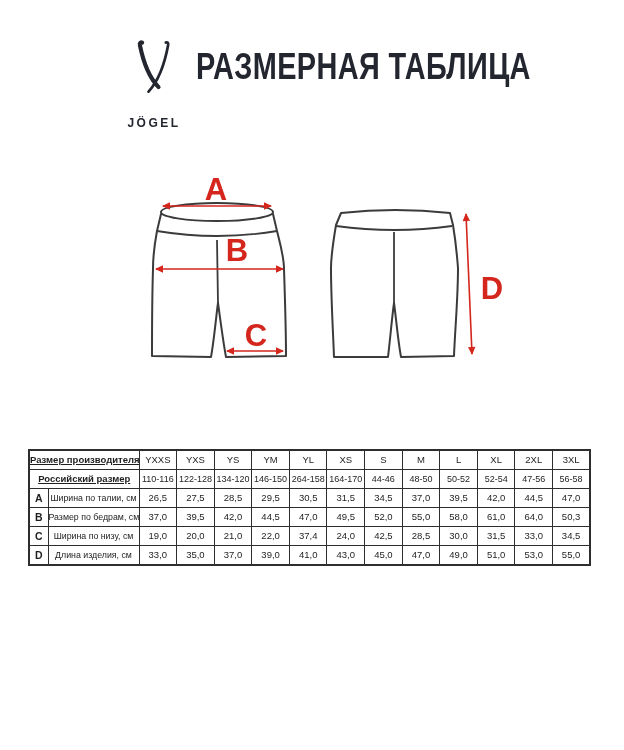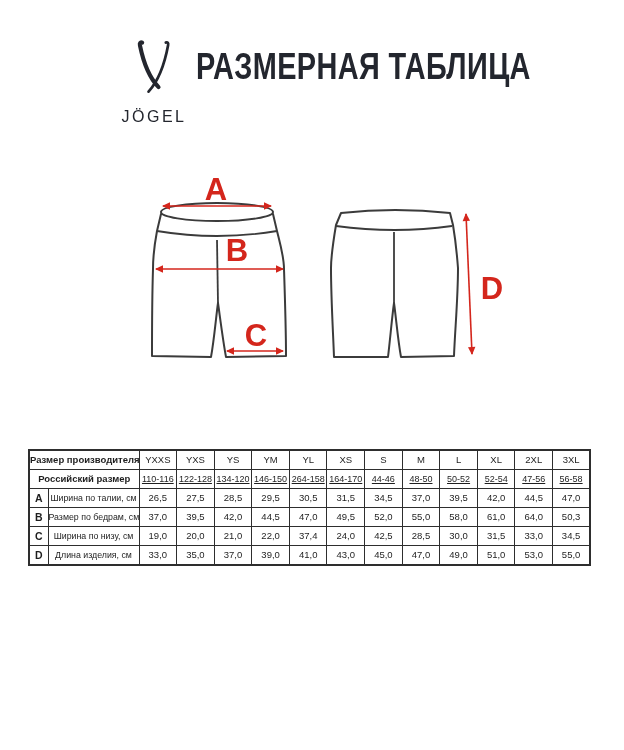--- a/index.html
+++ b/index.html
@@ -2,42 +2,42 @@
 <html><head>
 <meta charset="utf-8">
 <style>
   html,body{margin:0;padding:0;background:#fff;}
   .page{position:relative;width:624px;height:750px;background:#ffffff;overflow:hidden;
         font-family:"Liberation Sans",sans-serif;}
 
   
   .brand{position:absolute;left:118px;top:38px;width:72px;text-align:center;}
   .logo-mark{display:block;margin:0 auto;width:40px;height:60px;}
-  .logo-text{margin-top:10px;font-size:16px;font-weight:normal;letter-spacing:2.5px;color:#23262e;}
+  .logo-text{margin-top:18px;font-size:12px;font-weight:bold;letter-spacing:2.5px;color:#23262e;}
   .title{position:absolute;left:196px;top:47px;margin:0;font-size:37px;line-height:40px;
          font-weight:700;color:#23262e;letter-spacing:.5px;white-space:nowrap;
          transform:scaleX(.78);transform-origin:left center;}
 
   
   .diagram{position:absolute;left:128px;top:168px;width:394px;height:230px;}
   .garment{fill:#ffffff;stroke:#3b3b3b;stroke-width:2;stroke-linejoin:round;}
   .seam{fill:none;stroke:#3b3b3b;stroke-width:1.8;}
   .arrow{stroke:#d4261c;stroke-width:1.6;fill:none;}
   .mlabel{fill:#d4261c;font-size:31px;font-weight:700;font-family:"Liberation Sans",sans-serif;}
 
   
   .size-table{position:absolute;left:28px;top:449px;width:561px;border-collapse:collapse;
               table-layout:fixed;border:2px solid #2e2e2e;}
   .size-table td{border:1.5px solid #2e2e2e;height:18px;padding:0;text-align:center;
                  vertical-align:middle;font-size:9.5px;line-height:1;color:#1e1e1e;
                  white-space:nowrap;overflow:hidden;}
-  .size-table .hdr{font-weight:700;font-size:9.5px;}
+  .size-table .hdr{font-weight:700;font-size:9.5px;text-decoration:underline;}
   .size-table .letter{font-weight:700;font-size:10.5px;}
   .size-table .rowlabel{font-size:8.8px;}
-  .size-table .rus{font-size:9px;text-decoration:underline;}
+  .size-table .rus{font-size:9px;}
 </style>
 </head>
 <body>
 
 <div class="page">
 
   <div class="brand">
     <svg class="logo-mark" viewBox="0 0 44 64" aria-hidden="true">
       <path d="M9,4 C7,3 6,5 6.5,7 C10,24 17,43 27,53" stroke="#23262e" stroke-width="4.5" fill="none" stroke-linecap="round"></path>
       <path d="M35,4 C37,3 38,5 37.5,7 C34,26 27,46 16,58" stroke="#23262e" stroke-width="3" fill="none" stroke-linecap="round"></path>

